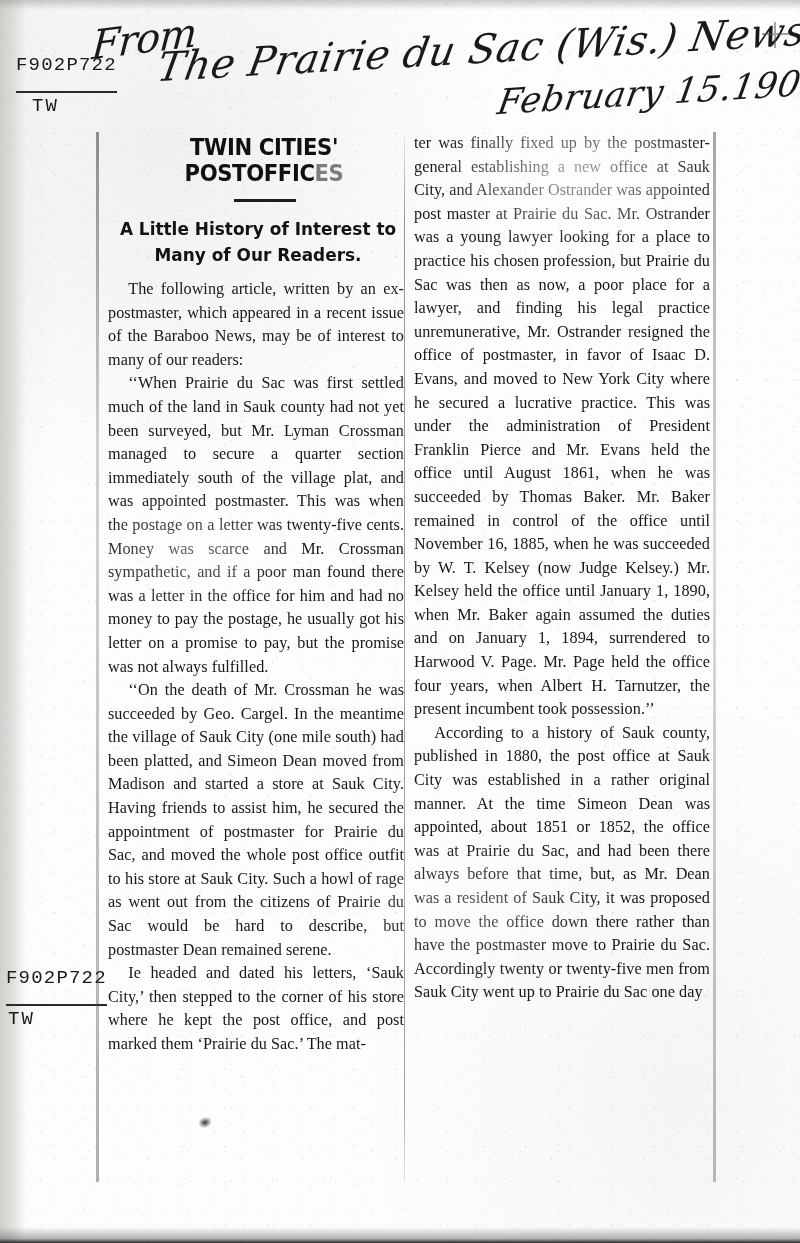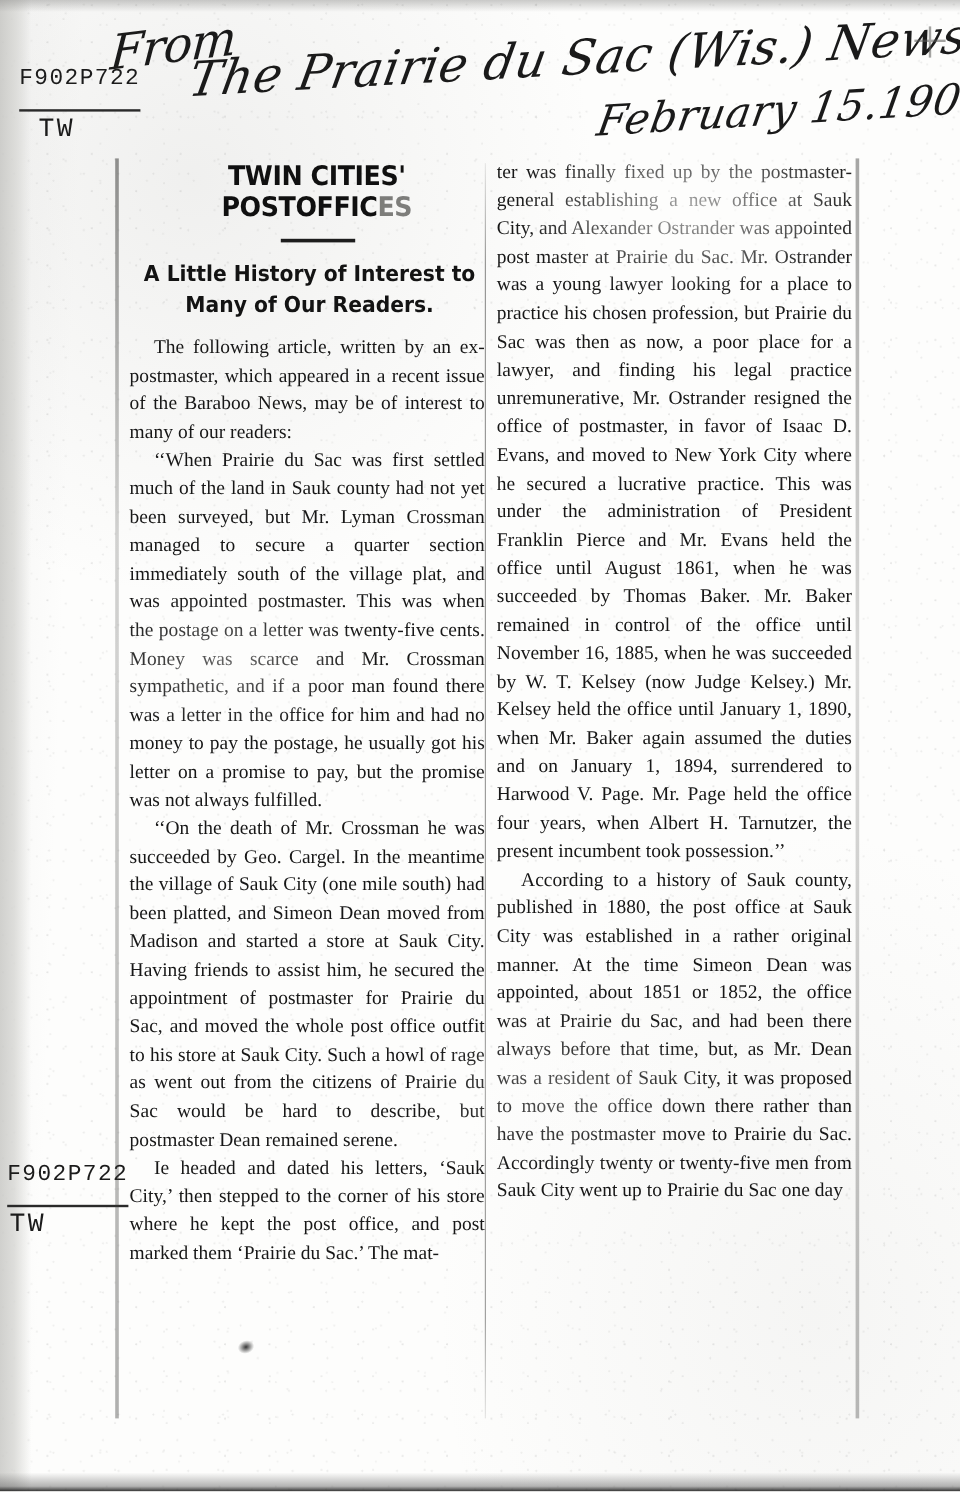--- a/index.html
+++ b/index.html
@@ -101,21 +101,21 @@
     line-height: 1.06;
   }
   .stamp .code {
     font-size: 19px;
     letter-spacing: 1.2px;
     border-bottom: 2px solid #2a2a2a;
     padding-bottom: 16px;
     display: inline-block;
   }
   .stamp .sub {
-    font-size: 22px;
+    font-size: 19px;
     letter-spacing: 2px;
     display: block;
     margin-top: 3px;
     margin-left: 16px;
   }
   #stamp-top { left: 16px; top: 55px; }
   #stamp-bottom { left: 6px; top: 968px; }
   #stamp-bottom .sub { margin-left: 2px; }
 
   

